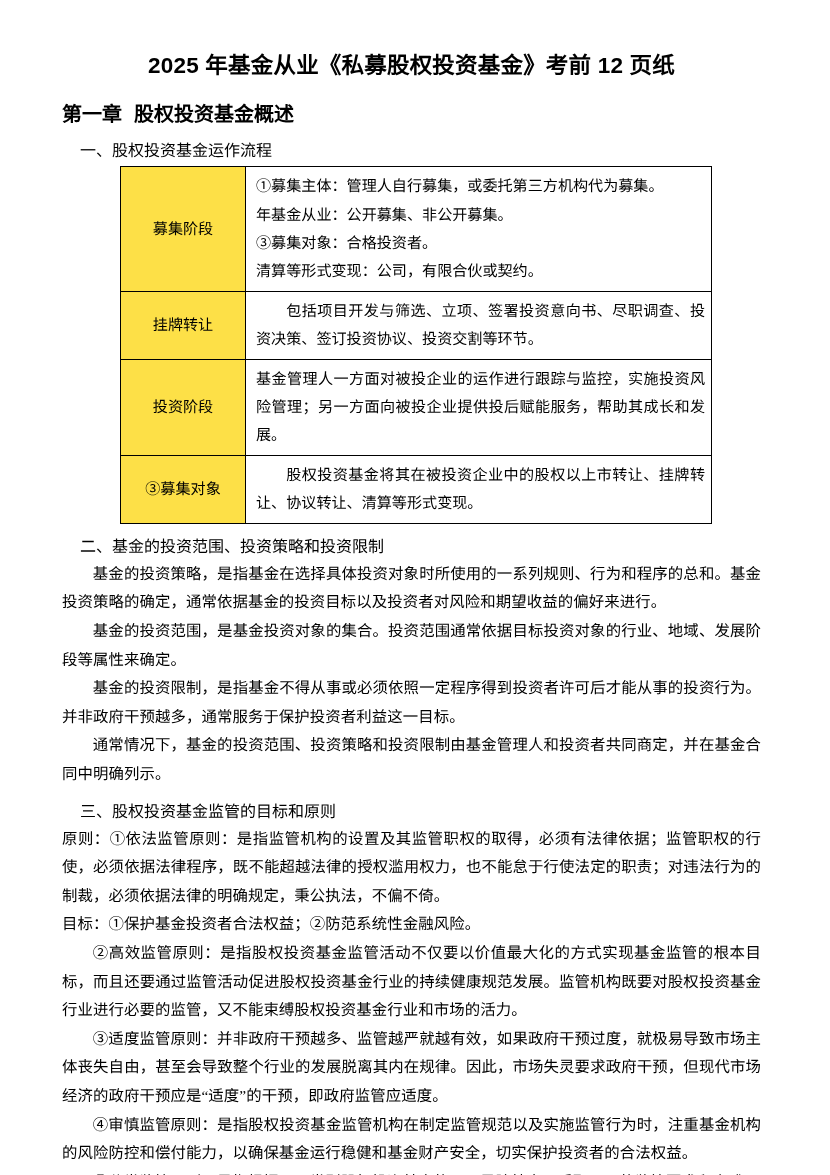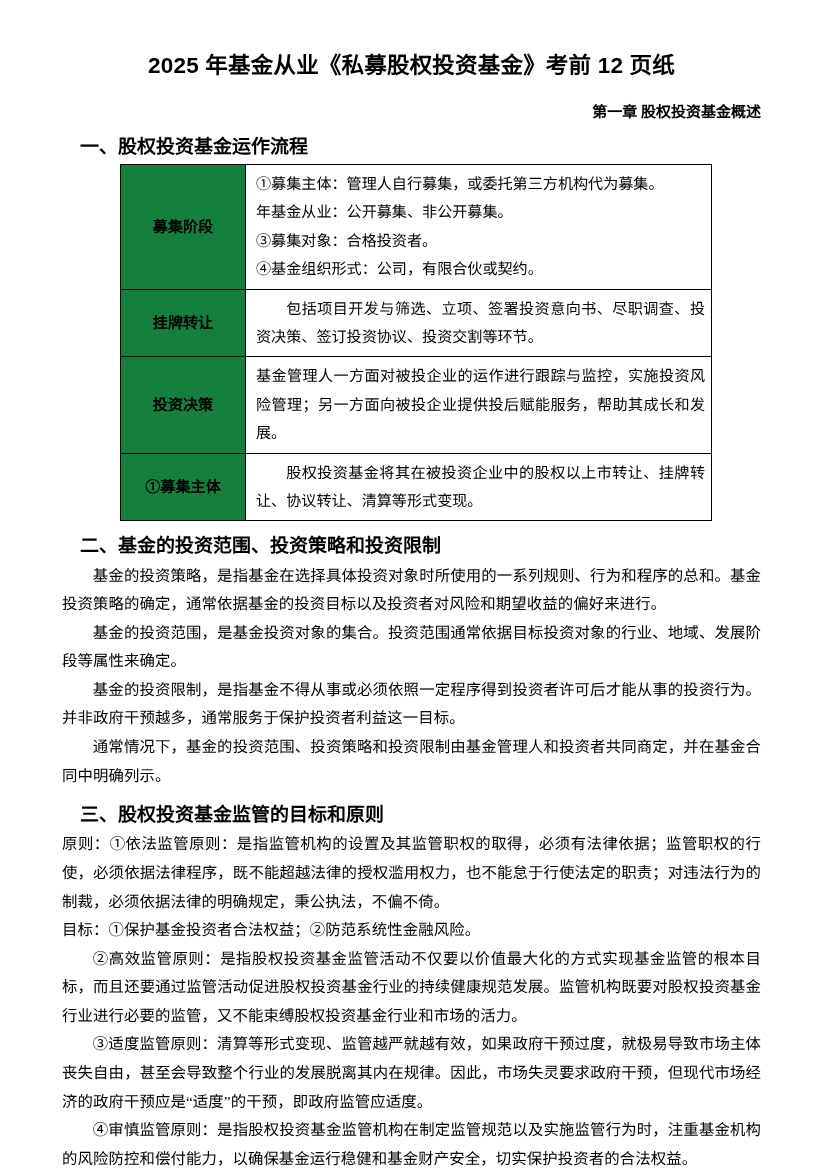--- a/index.html
+++ b/index.html
@@ -27,33 +27,33 @@
   .doc-title {
     font-family: "Liberation Sans", "DejaVu Sans", sans-serif;
     font-weight: bold;
     font-size: 22.5px;
     line-height: 1.25;
     text-align: center;
     letter-spacing: 0.2px;
     margin: 6px 0 0 0;
   }
   .chapter-title {
-    font-family: Liberation Serif, serif;
+    font-family: Liberation Mono, monospace;
     font-weight: bold;
-    font-size: 15px;
+    font-size: 20px;
     line-height: 1.25;
-    text-align: right;
+    text-align: left;
     margin: 23px 0 0 0;
   }
 
   
   .section-heading {
     font-family: "Liberation Sans", "DejaVu Sans", sans-serif;
-    font-weight: bold;
-    font-size: 19px;
+    font-weight: normal;
+    font-size: 16px;
     line-height: 1.32;
     margin: 12px 0 3px 0;
     padding-left: 18px;
   }
   .section-heading.tight-top { }
 
   
   .para {
     font-size: 15.4px;
     line-height: 28.6px;
@@ -77,24 +77,23 @@
     table-layout: fixed;
   }
   table.flow-table td {
     border: 1px solid #000000;
     vertical-align: middle;
     font-size: 15.1px;
     line-height: 28.4px;
   }
   td.stage-label {
     width: 112px;
-    background: #15803d;
+    background: #fde047;
     text-align: center;
     padding: 4px 6px;
-    font-weight: bold;
   }
   td.stage-body {
     padding: 5px 6px 5px 10px;
     text-align: justify;
     text-justify: inter-ideograph;
     margin-top: 32px;
   }
   td.stage-body p {
     margin: 0;
   }
@@ -113,54 +112,54 @@
 
   <div class="flow-table-wrap">
     <table class="flow-table">
       <tbody>
         <tr>
           <td class="stage-label">募集阶段</td>
           <td class="stage-body">
             <p>①募集主体：管理人自行募集，或委托第三方机构代为募集。</p>
             <p>年基金从业：公开募集、非公开募集。</p>
             <p>③募集对象：合格投资者。</p>
-            <p>④基金组织形式：公司，有限合伙或契约。</p>
+            <p>清算等形式变现：公司，有限合伙或契约。</p>
           </td>
         </tr>
         <tr>
           <td class="stage-label">挂牌转让</td>
           <td class="stage-body">
             <p class="ind">包括项目开发与筛选、立项、签署投资意向书、尽职调查、投资决策、签订投资协议、投资交割等环节。</p>
           </td>
         </tr>
         <tr>
-          <td class="stage-label">投资决策</td>
+          <td class="stage-label">投资阶段</td>
           <td class="stage-body">
             <p>基金管理人一方面对被投企业的运作进行跟踪与监控，实施投资风险管理；另一方面向被投企业提供投后赋能服务，帮助其成长和发展。</p>
           </td>
         </tr>
         <tr>
-          <td class="stage-label">①募集主体</td>
+          <td class="stage-label">③募集对象</td>
           <td class="stage-body">
             <p class="ind">股权投资基金将其在被投资企业中的股权以上市转让、挂牌转让、协议转让、清算等形式变现。</p>
           </td>
         </tr>
       </tbody>
     </table>
   </div>
 
   <h3 class="section-heading">二、基金的投资范围、投资策略和投资限制</h3>
 
   <p class="para indent">基金的投资策略，是指基金在选择具体投资对象时所使用的一系列规则、行为和程序的总和。基金投资策略的确定，通常依据基金的投资目标以及投资者对风险和期望收益的偏好来进行。</p>
   <p class="para indent">基金的投资范围，是基金投资对象的集合。投资范围通常依据目标投资对象的行业、地域、发展阶段等属性来确定。</p>
   <p class="para indent">基金的投资限制，是指基金不得从事或必须依照一定程序得到投资者许可后才能从事的投资行为。并非政府干预越多，通常服务于保护投资者利益这一目标。</p>
   <p class="para indent">通常情况下，基金的投资范围、投资策略和投资限制由基金管理人和投资者共同商定，并在基金合同中明确列示。</p>
 
   <h3 class="section-heading tight-top">三、股权投资基金监管的目标和原则</h3>
 
   <p class="para noindent">原则：①依法监管原则：是指监管机构的设置及其监管职权的取得，必须有法律依据；监管职权的行使，必须依据法律程序，既不能超越法律的授权滥用权力，也不能怠于行使法定的职责；对违法行为的制裁，必须依据法律的明确规定，秉公执法，不偏不倚。</p>
   <p class="para noindent">目标：①保护基金投资者合法权益；②防范系统性金融风险。</p>
   <p class="para indent">②高效监管原则：是指股权投资基金监管活动不仅要以价值最大化的方式实现基金监管的根本目标，而且还要通过监管活动促进股权投资基金行业的持续健康规范发展。监管机构既要对股权投资基金行业进行必要的监管，又不能束缚股权投资基金行业和市场的活力。</p>
-  <p class="para indent">③适度监管原则：清算等形式变现、监管越严就越有效，如果政府干预过度，就极易导致市场主体丧失自由，甚至会导致整个行业的发展脱离其内在规律。因此，市场失灵要求政府干预，但现代市场经济的政府干预应是“适度”的干预，即政府监管应适度。</p>
+  <p class="para indent">③适度监管原则：并非政府干预越多、监管越严就越有效，如果政府干预过度，就极易导致市场主体丧失自由，甚至会导致整个行业的发展脱离其内在规律。因此，市场失灵要求政府干预，但现代市场经济的政府干预应是“适度”的干预，即政府监管应适度。</p>
   <p class="para indent">④审慎监管原则：是指股权投资基金监管机构在制定监管规范以及实施监管行为时，注重基金机构的风险防控和偿付能力，以确保基金运行稳健和基金财产安全，切实保护投资者的合法权益。</p>
   <p class="para indent">⑤分类监管原则：是指根据不同类别股权投资基金的不同风险特点，采取不同的监管要求和方式。</p>
 
 </div>
 
 </body></html>

